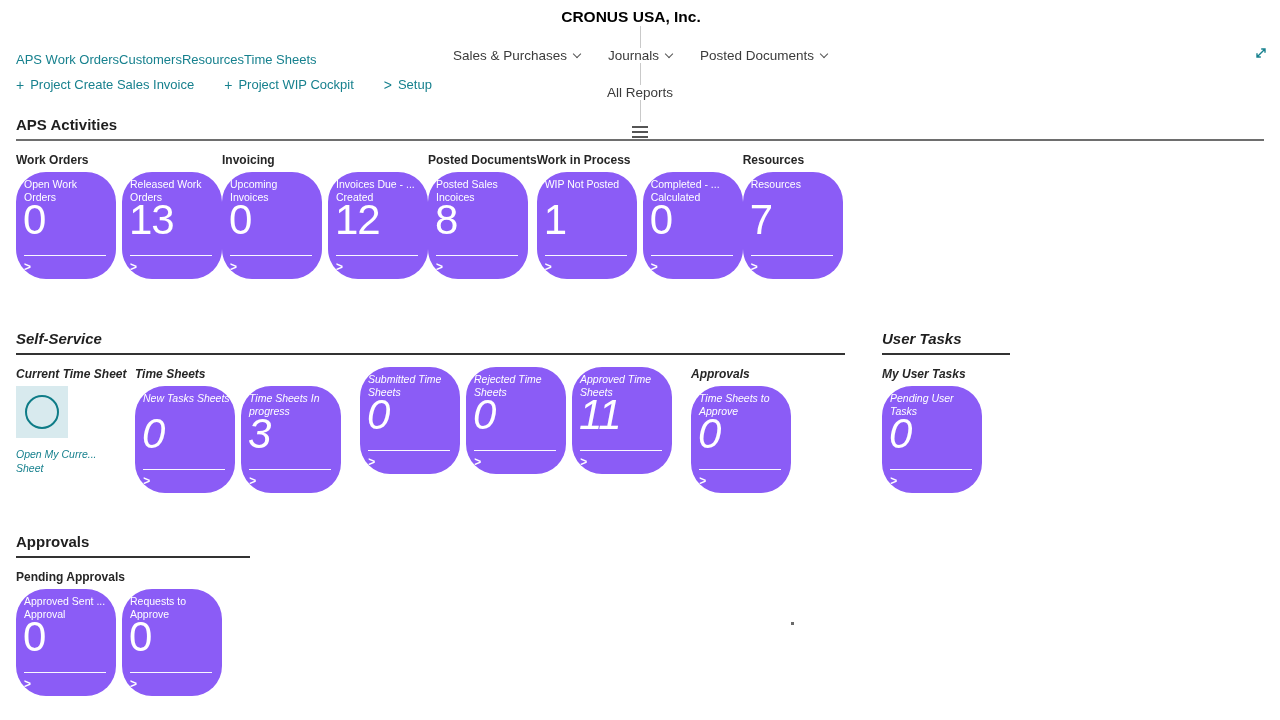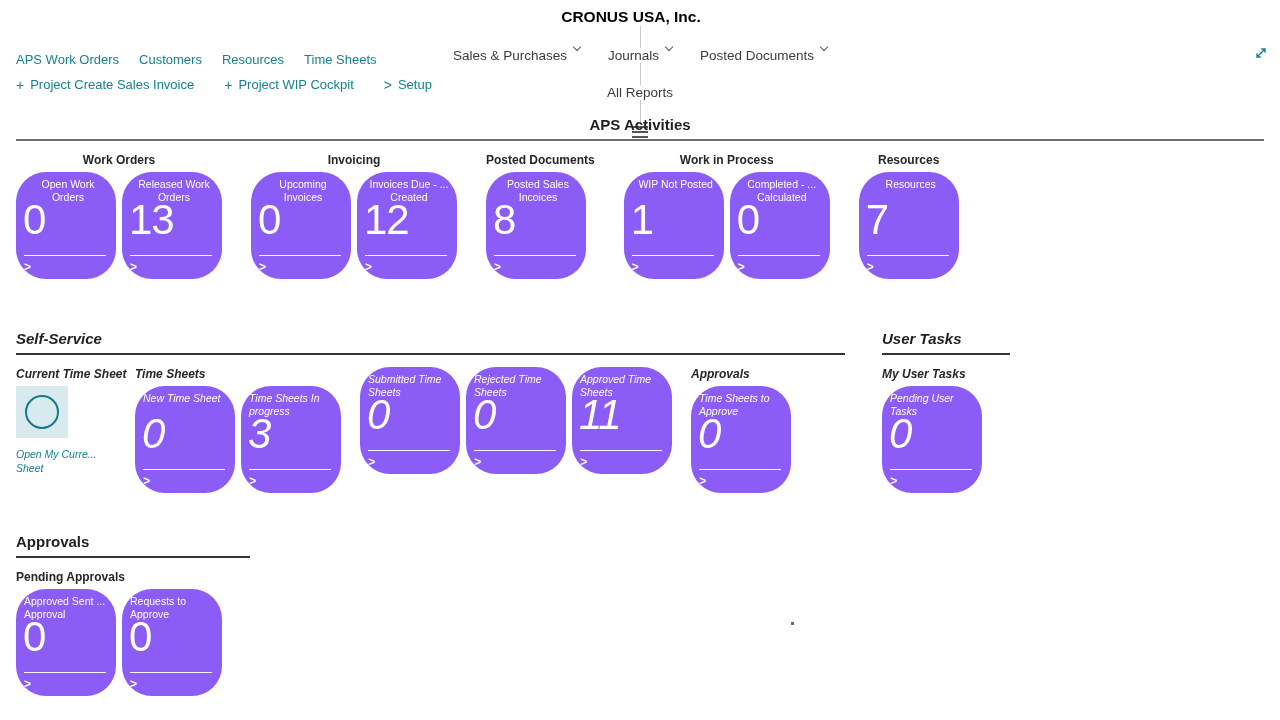--- a/index.html
+++ b/index.html
@@ -8,50 +8,50 @@
     width:1280px; height:720px; overflow:hidden; position:relative;
     background:#ffffff; font-family:"Liberation Sans", sans-serif; color:#333;
   }
   .page { padding:0 16px; }
 
   
   .topbar { display:flex; align-items:center; height:34px; margin-top:8px;flex-direction:column; }
   .company { font-size:15.5px; font-weight:bold; color:#000; margin-right:18px; cursor:pointer; }
   .vsep { width:1px; height:22px; background:#c9c9c9; margin:0 14px; flex:0 0 auto; }
   .nav-items { display:flex; align-items:center; gap:28px; }
-  .nav-item { font-size:13.5px; color:#3b3b3b; cursor:pointer; display:flex; align-items:flex-start; white-space:nowrap; }
+  .nav-item { font-size:13.5px; color:#3b3b3b; cursor:pointer; display:flex; align-items:center; white-space:nowrap; }
   .chev { width:6px; height:6px; border-right:1.3px solid #555; border-bottom:1.3px solid #555;
           transform:rotate(45deg); margin-left:7px; margin-top:-4px; display:inline-block; }
   .burger { display:flex; flex-direction:column; gap:3px; cursor:pointer; padding:4px 2px; }
   .burger span { display:block; width:16px; height:2px; background:#555; }
 
   
-  .subnav { display:flex; gap:20px; margin-top:6px; height:22px; align-items:center; }
+  .subnav { display:flex; margin-top:6px; height:22px; align-items:center; }
   .subnav-item { font-size:13px; color:#17818e; cursor:pointer; white-space:nowrap; }
   .expand-btn { position:absolute; top:46px; right:12px; cursor:pointer; }
 
   
   .actions-label { margin-top:26px; font-size:11px; color:#595959; }
   .actions-row { display:flex; gap:30px; margin-top:7px; align-items:center; }
   .action-link { font-size:13px; color:#17818e; cursor:pointer; display:flex; align-items:center; gap:6px; white-space:nowrap; }
   .action-glyph { font-size:14px; line-height:1; }
 
   
   .section-title { font-size:15px; font-weight:bold; color:#1f1f1f; }
   .rule { border:none; margin:6px 0 0 0; }
   .rule-gray { border-top:2px solid #6e6e6e; }
   .rule-dark { border-top:2px solid #333333; }
-  .sec-aps { margin-top:24px;text-align:center; }
+  .sec-aps { margin-top:24px; }
   .row2 { display:flex; margin-top:51px;font-style:italic; }
   .sec-self { width:829px; flex:0 0 auto; }
   .sec-usertasks { margin-left:37px; width:128px; flex:0 0 auto; }
   .sec-approvals { margin-top:40px; width:234px; }
 
   .groups { display:flex; margin-top:12px; align-items:flex-start; }
-  .groups-aps { gap:29px; }
+  .groups-aps { }
   .groups-self { gap:19px; }
   .group-label { font-size:12px; font-weight:bold; color:#262626; white-space:nowrap; margin-bottom:5px; }
   .tiles { display:flex; gap:6px; }
 
   
   .tile {
     position:relative; width:100px; height:107px; background:#8b5cf6; cursor:pointer;
     color:#fff; flex:0 0 auto;border-radius:30px;
   }
   .tile-label { position:absolute; top:6px; left:8px; right:4px; font-size:10.5px; line-height:13px; white-space:pre-line; }
@@ -214,21 +214,21 @@
             <div class="icon-tile">
               <div class="circle-icon"></div>
             </div>
             <div class="cue-link">Open My Curre...
 Sheet</div>
           </div>
           <div>
             <div class="group-label">Time Sheets</div>
             <div class="tiles">
               <div class="tile">
-                <div class="tile-label">New Time Sheet</div>
+                <div class="tile-label">New Tasks Sheets</div>
                 <div class="tile-value">0</div>
                 <div class="tile-divider"></div>
                 <div class="tile-chevron">&gt;</div>
               </div>
               <div class="tile">
                 <div class="tile-label">Time Sheets In
 progress</div>
                 <div class="tile-value">3</div>
                 <div class="tile-divider"></div>
                 <div class="tile-chevron">&gt;</div>

